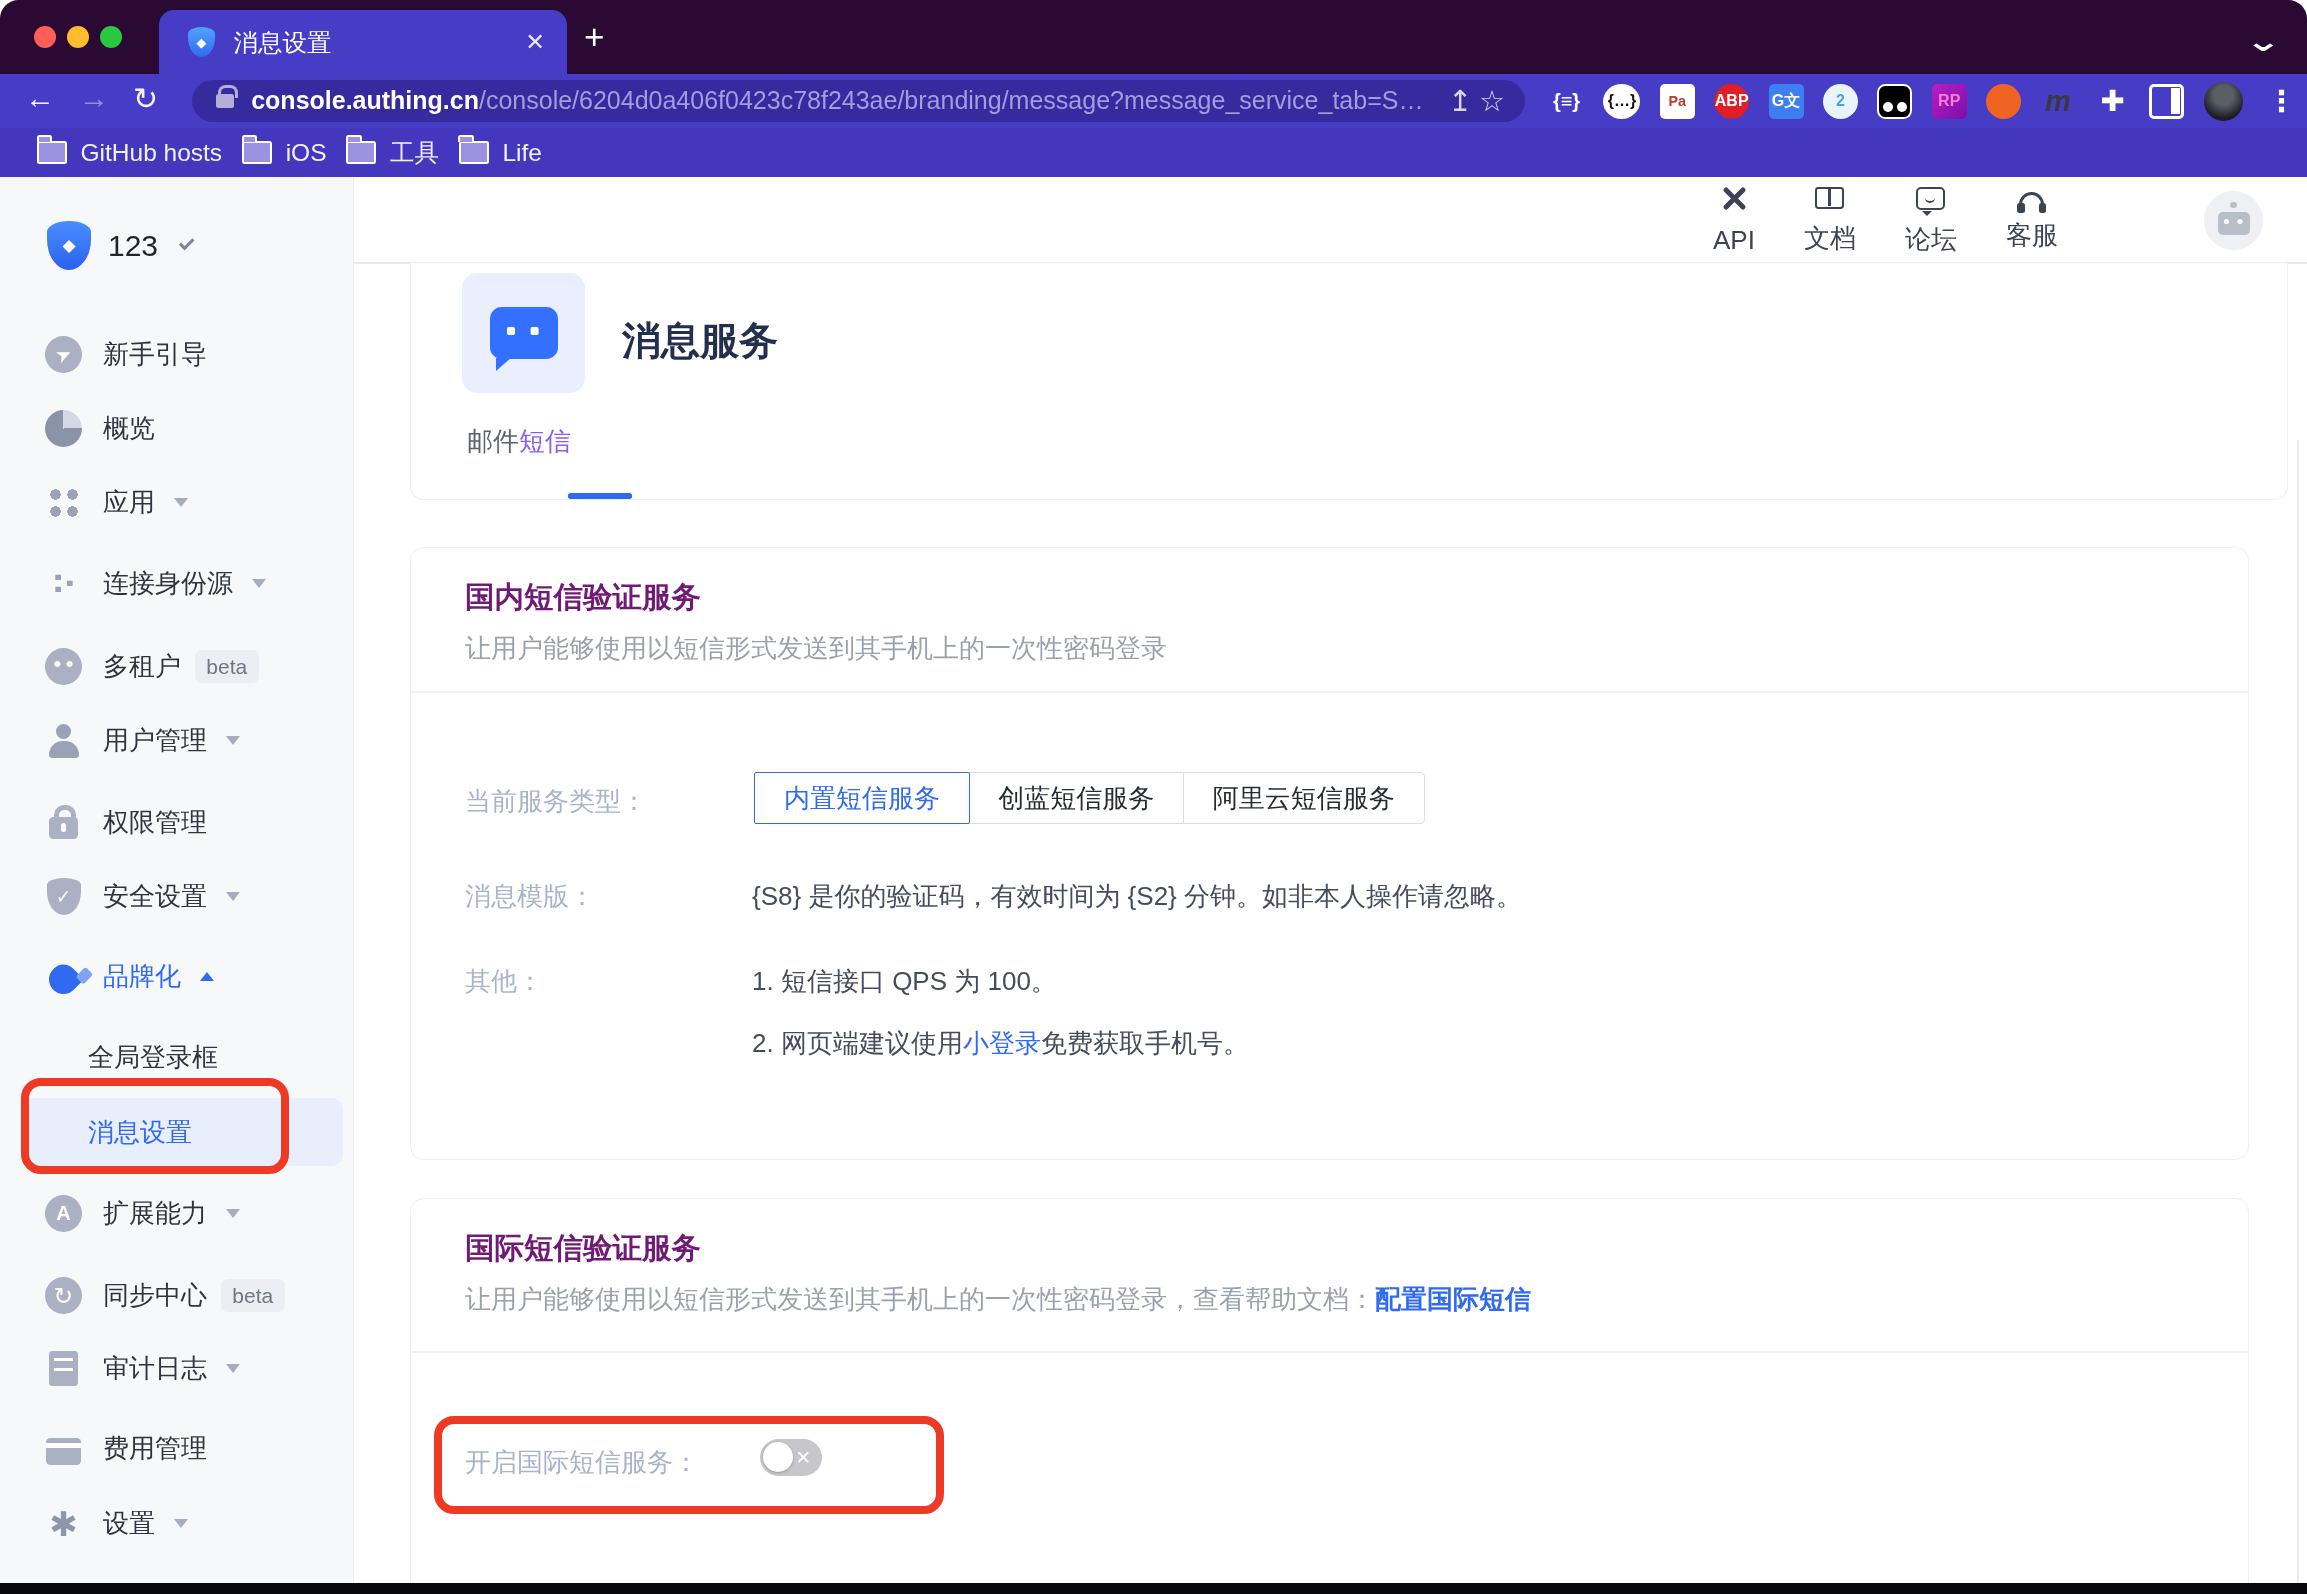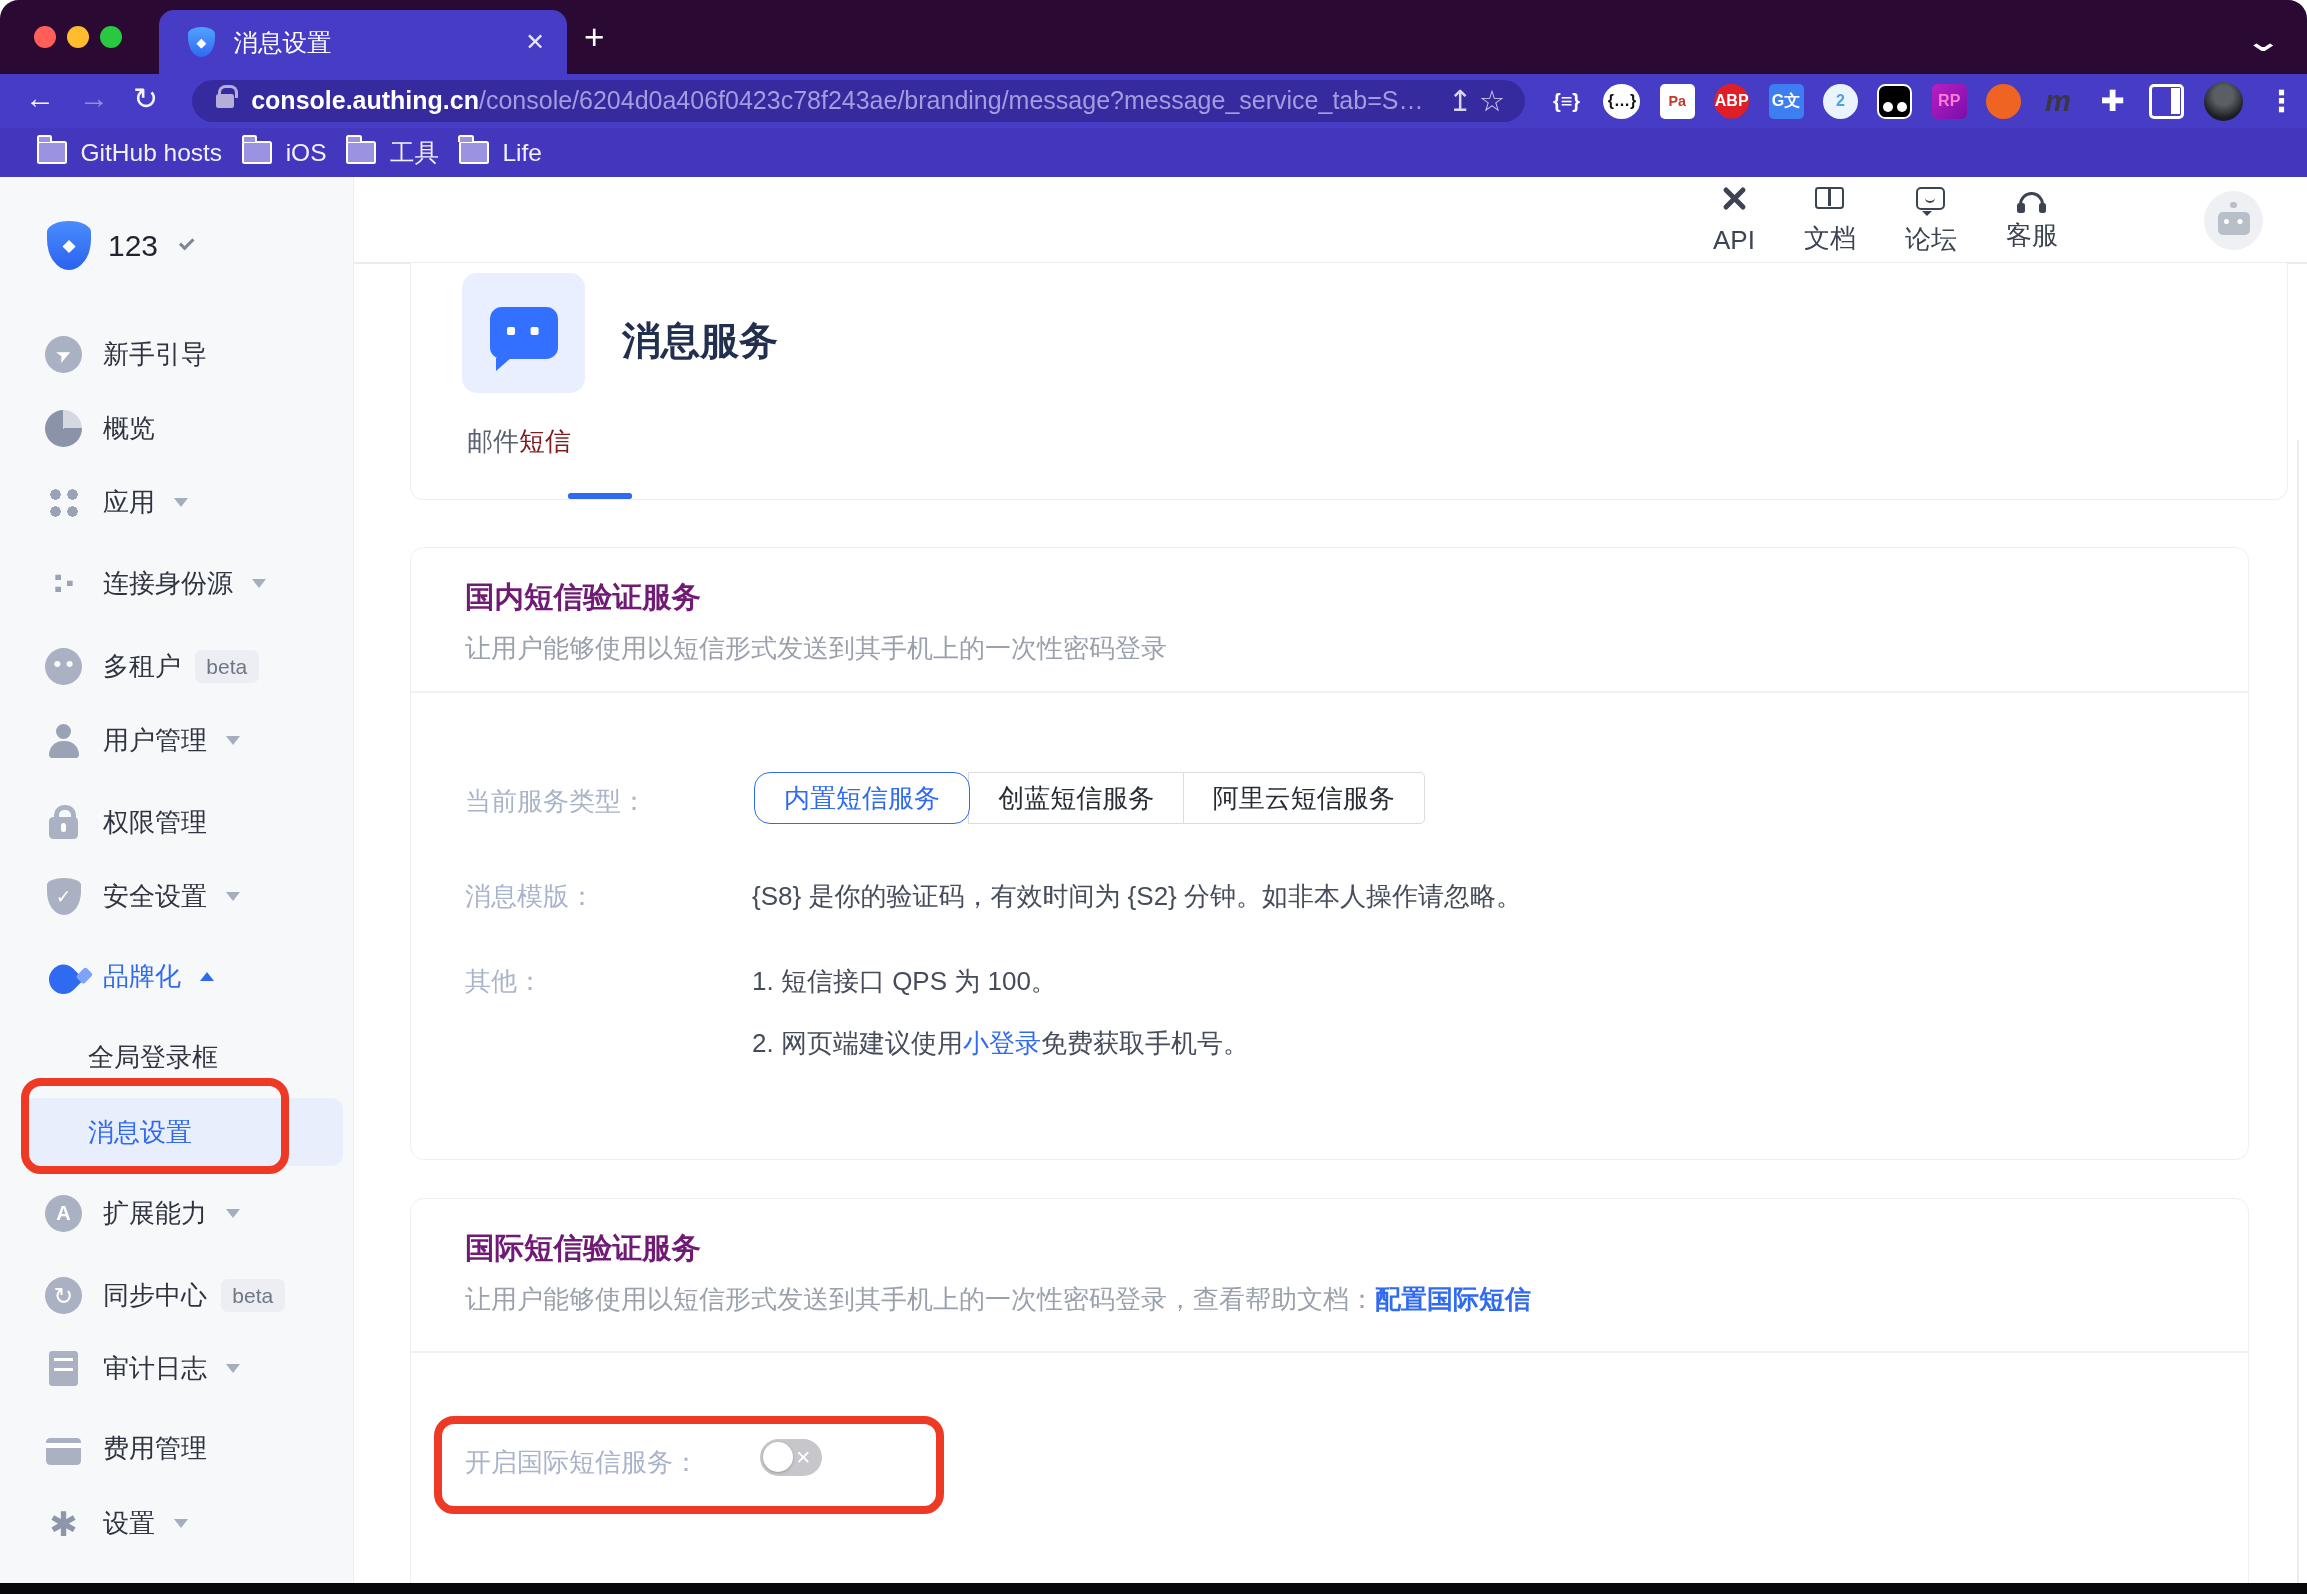--- a/index.html
+++ b/index.html
@@ -182,21 +182,21 @@
   .msg-tile { position:absolute; left:51px; top:10px; width:123px; height:120px;
     background:#e9effe; border-radius:15px; display:flex; align-items:center; justify-content:center; }
   .bubble { position:relative; width:68px; height:52px; background:#3370ff; border-radius:11.8px; }
   .bubble::before { content:""; position:absolute; left:17px; top:20px; width:8.4px; height:8.4px;
     background:#fff; border-radius:1.7px; box-shadow:23.6px 0 0 #fff; }
   .bubble::after { content:""; position:absolute; left:6.8px; bottom:-11.8px; width:0; height:0;
     border-top:13.5px solid #3370ff; border-right:15px solid transparent; }
   .page-title { position:absolute; left:211px; top:51px; font-size:39px; font-weight:600; color:#232f4e; }
   .tabs { position:absolute; left:56px; top:161px; display:flex; }
   .tab-item { font-size:26px; color:#5a6170; }
-  .tab-item.active { color:#7f1d1d; font-weight:500; }
+  .tab-item.active { color:#8b5cf6; font-weight:500; }
   .tab-underline { position:absolute; left:157px; top:230px; width:64px; height:5.9px;
     background:#2f6af0; border-radius:2.5px; }
 
   
   .card { position:absolute; left:410px; width:1839px; background:#fff;
     border:1.7px solid #edeff2; border-radius:13.5px; }
   .card1 { top:370px; height:613px; }
   .card2 { top:1021px; height:397px; }
   .card-title { position:absolute; left:54px; top:30px; font-size:29.5px; font-weight:600; color:#701a75; }
   .card-sub { position:absolute; left:54px; top:83px; font-size:26px; color:#9ba1ac; }
@@ -205,21 +205,21 @@
   .f-value { position:absolute; left:341px; font-size:26px; color:#464c5b; }
   a.link { color:#2f6af0; text-decoration:none; }
   .link-strong { font-weight:600; }
 
   .seg-group { position:absolute; left:343px; top:224px; display:flex; }
   .seg { height:52px; display:flex; align-items:center; padding:0 29px; font-size:26px;
     color:#272b33; background:#fff; border:1.7px solid #dadce2; }
   .seg + .seg { margin-left:-1.7px; }
   .seg.first { border-radius:5px 0 0 5px; }
   .seg.last { border-radius:0 5px 5px 0; }
-  .seg.selected { border:1.7px solid #2f6af0; color:#2f6af0; border-radius:16px; z-index:2; }
+  .seg.selected { border:1.7px solid #2f6af0; color:#2f6af0; border-radius:2px; z-index:2; }
 
   .toggle { position:absolute; left:349px; top:240px; width:62px; height:37px;
     background:#c7c7cb; border-radius:18.6px; }
   .toggle::before { content:""; position:absolute; left:3.4px; top:3.4px; width:30px; height:30px;
     background:#fff; border-radius:50%; box-shadow:0 0.8px 2.5px rgba(0,0,0,.25); }
   .toggle .x { position:absolute; right:11px; top:0; line-height:37px; color:#fff; font-size:18.6px; }
 
   
   .anno { position:absolute; border:8.4px solid #ee3a24; border-radius:20px; pointer-events:none; z-index:50; }
   .anno1 { left:21px; top:1078px; width:268px; height:96px; }

